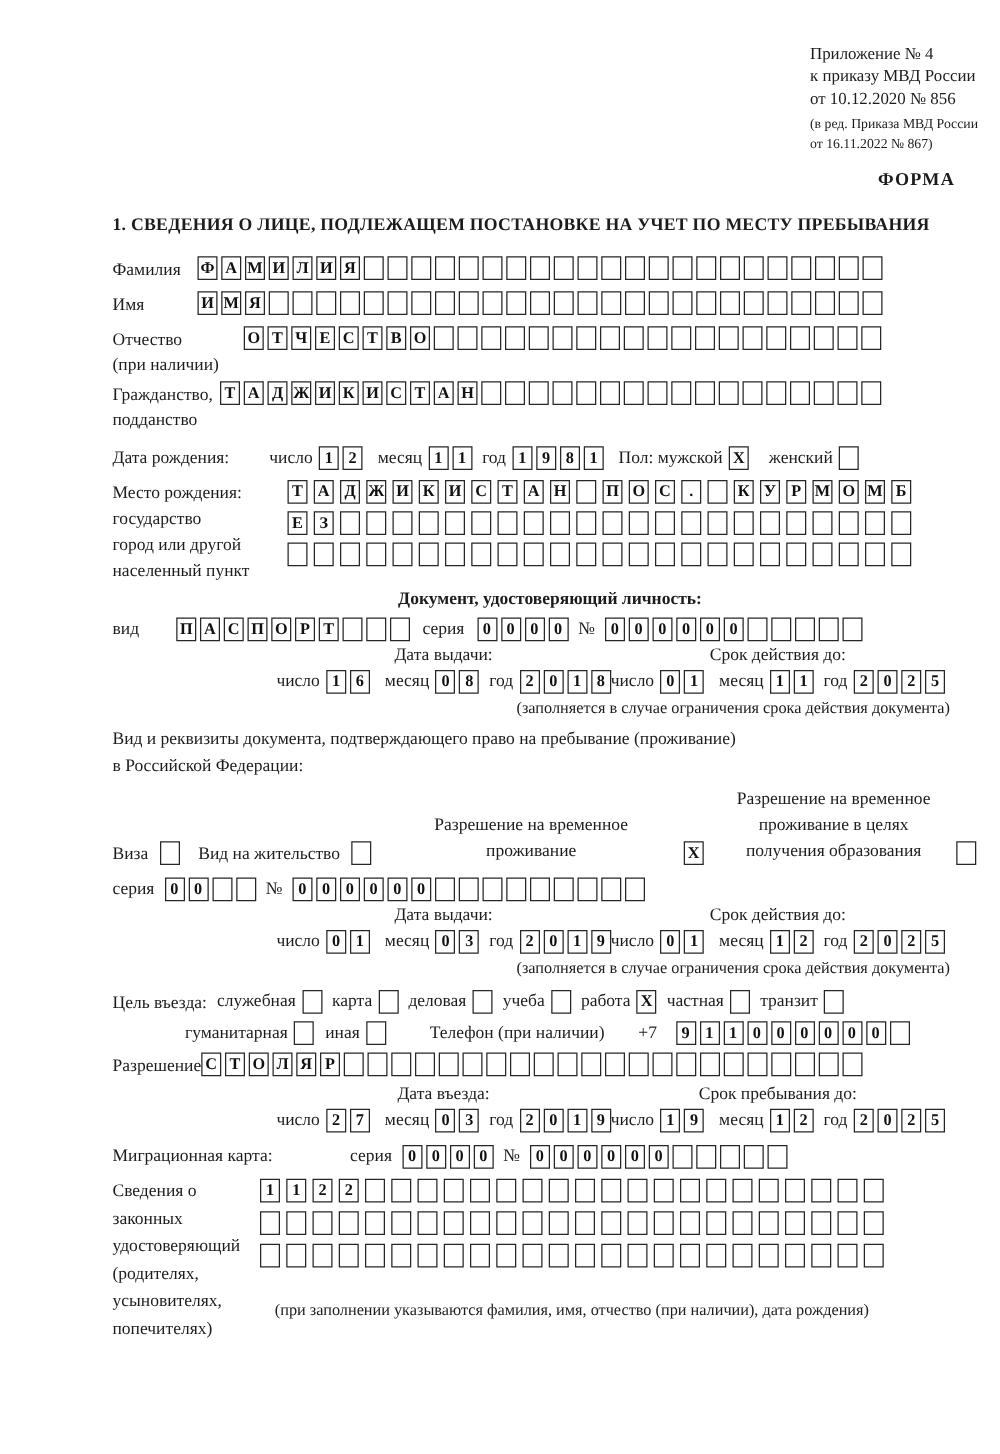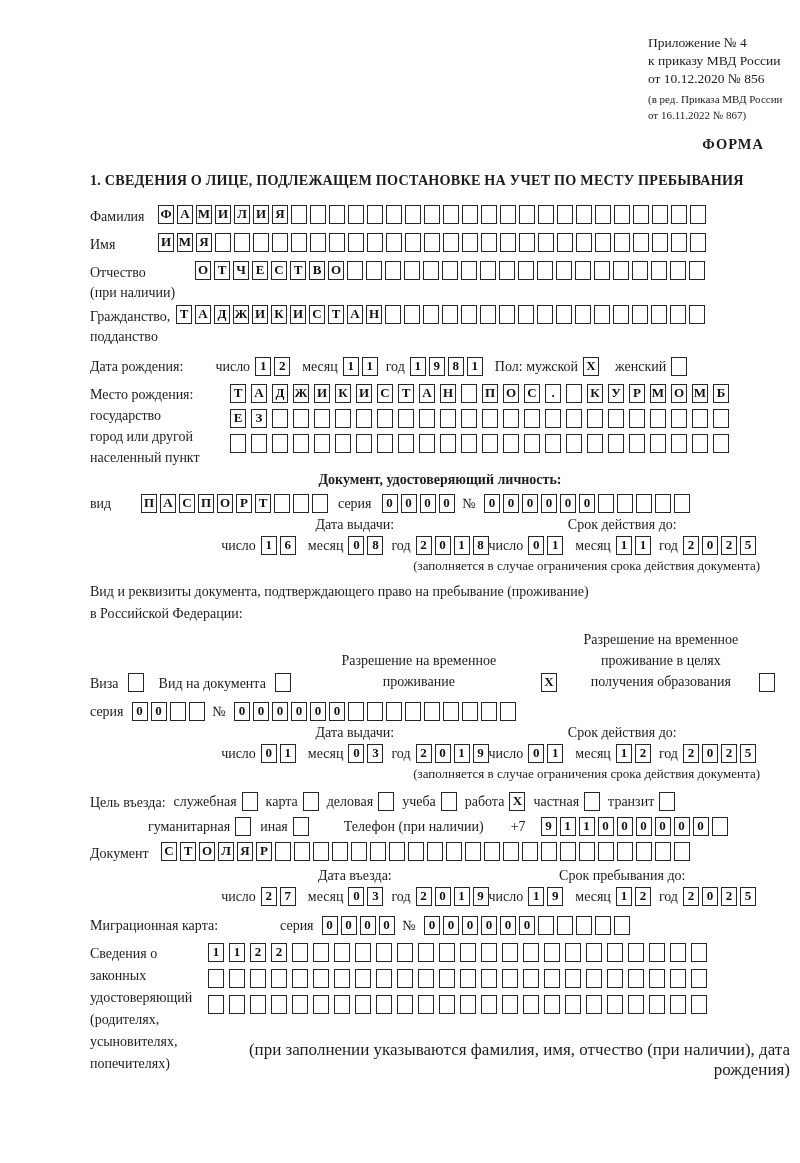--- a/index.html
+++ b/index.html
@@ -70,21 +70,21 @@
 
   .purpose-row { display:flex; align-items:flex-end; margin-top:10px; column-gap:8px; }
   .popt { display:inline-flex; align-items:center; column-gap:5px; }
   .purpose-row2 { display:flex; align-items:center; margin-top:6px; padding-left:58px; column-gap:9px; }
   .phone-label { margin-left:26px; }
   .phone-prefix { margin:0 6px 0 18px; }
 
   .reps { display:flex; margin-top:8px; }
   .reps-labels { width:118px; line-height:22px; flex:0 0 auto; }
   .reps-cells .cellrow { display:flex; margin-bottom:7px; }
-  .reps-note { text-align:right; font-size:17px; margin-top:26px; }
+  .reps-note { text-align:center; font-size:13px; margin-top:26px; }
 </style>
 </head>
 <body>
 
 <div class="page">
 
   <div class="annex">
     <div>Приложение № 4</div>
     <div>к приказу МВД России</div>
     <div>от 10.12.2020 № 856</div>
@@ -453,21 +453,21 @@
   </div>
 
   <div class="permit-row">
     <span class="pitem">
       <span class="plabel">Виза</span>
       <span class="cellrow">
           <span class="cell"></span>
         </span>
     </span>
     <span class="pitem">
-      <span class="plabel">Вид на документа</span>
+      <span class="plabel">Вид на жительство</span>
       <span class="cellrow">
           <span class="cell"></span>
         </span>
     </span>
     <span class="pitem">
       <span class="plabel center wrap230">
         <span>Разрешение на временное</span><br>
         <span>проживание</span>
       </span>
       <span class="cellrow">
@@ -631,21 +631,21 @@
         <span class="cell">0</span>
         <span class="cell">0</span>
         <span class="cell">0</span>
         <span class="cell">0</span>
         <span class="cell">0</span>
         <span class="cell"></span>
       </span>
   </div>
 
   <div class="frow mt6">
-    <span class="flabel w71">Документ</span>
+    <span class="flabel w71">Разрешение</span>
     <span class="cellrow">
         <span class="cell">С</span>
         <span class="cell">Т</span>
         <span class="cell">О</span>
         <span class="cell">Л</span>
         <span class="cell">Я</span>
         <span class="cell">Р</span>
         <span class="cell"></span>
         <span class="cell"></span>
         <span class="cell"></span>

